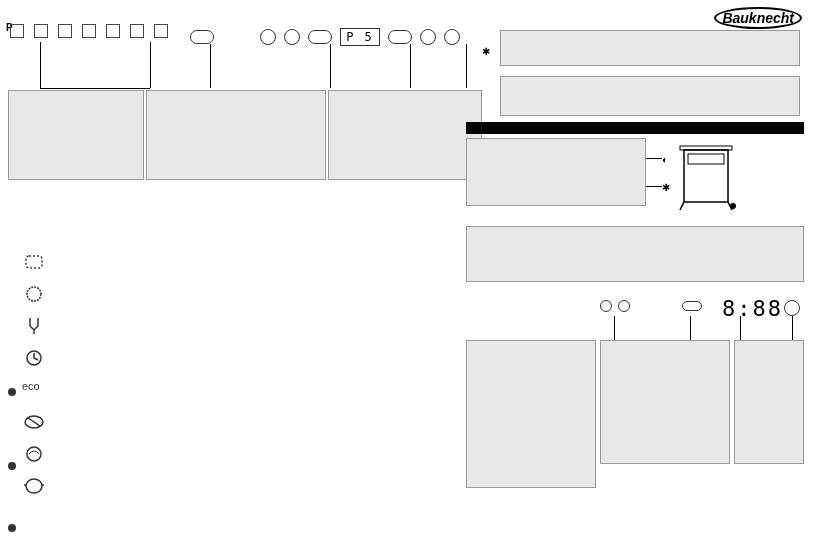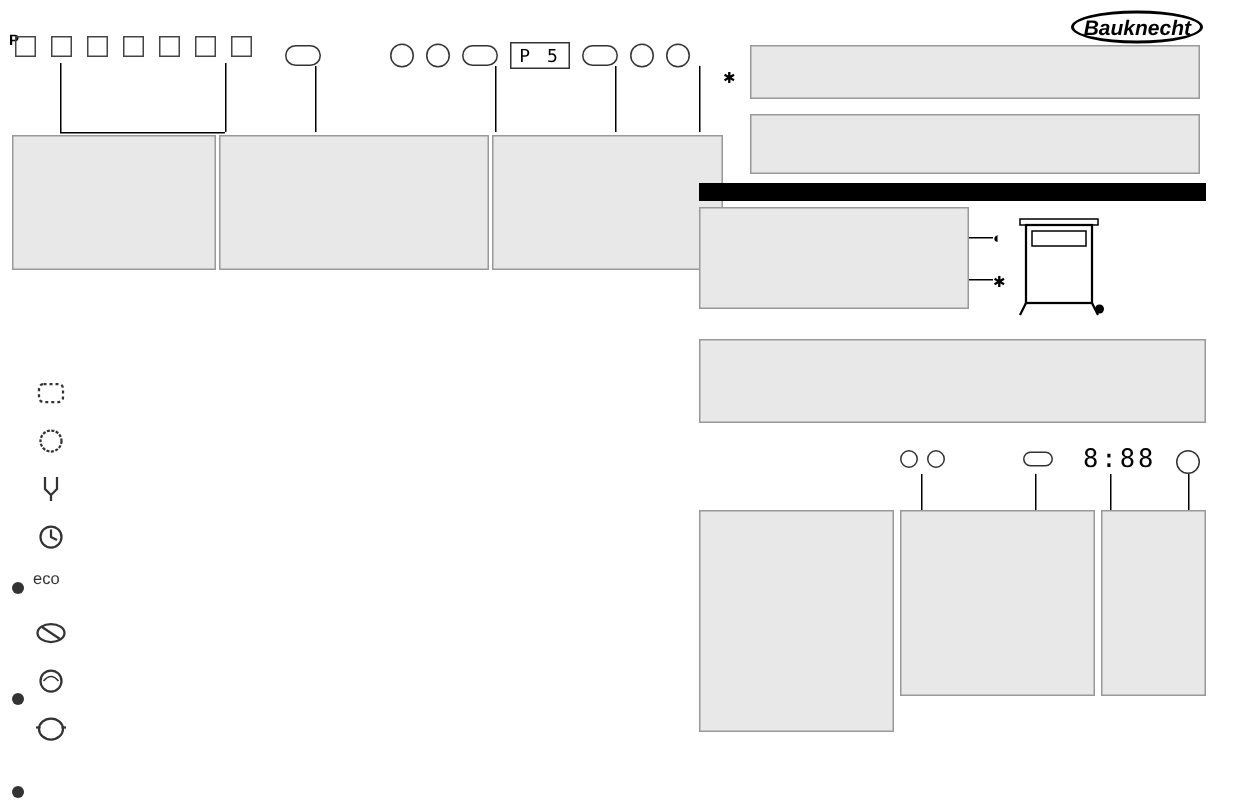--- a/index.html
+++ b/index.html
@@ -12,21 +12,21 @@
     .panel-icons .ico { width: 14px; height: 14px; border: 1px solid #444; font-size: 7px; }
     .panel-center { position: absolute; top: 28px; left: 190px; display: flex; gap: 8px; align-items: center; }
     .btn-pill { width: 24px; height: 14px; border: 1px solid #333; border-radius: 7px; background: #fff; }
     .display-seg { width: 40px; height: 18px; border: 1px solid #333; font-family: monospace; font-size: 12px; text-align: center; line-height: 16px; letter-spacing: 2px; }
     .circle-btn { width: 16px; height: 16px; border: 1.5px solid #333; border-radius: 50%; }
     .prog-icons { position: absolute; left: 22px; top: 252px; display: flex; flex-direction: column; gap: 12px; }
     .prog-icons .pi { width: 24px; height: 20px; font-size: 14px; color: #333; }
     .dishwasher { position: absolute; top: 144px; left: 678px; width: 60px; height: 68px; }
     .p-label { position: absolute; top: 22px; left: 6px; font-size: 10px; font-weight: bold; }
     .small-dot { position: absolute; width: 8px; height: 8px; border-radius: 50%; background: #333; }
-    .bottom-display { position: absolute; font-family: monospace; font-size: 17px; letter-spacing: 2px; }
+    .bottom-display { position: absolute; font-family: monospace; font-size: 22px; letter-spacing: 2px; }
   </style>
 </head>
 <body>
 
 <div class="logo">
   <span class="oval">Bauknecht</span>
 </div>
 
 <div class="p-label">P</div>
 

